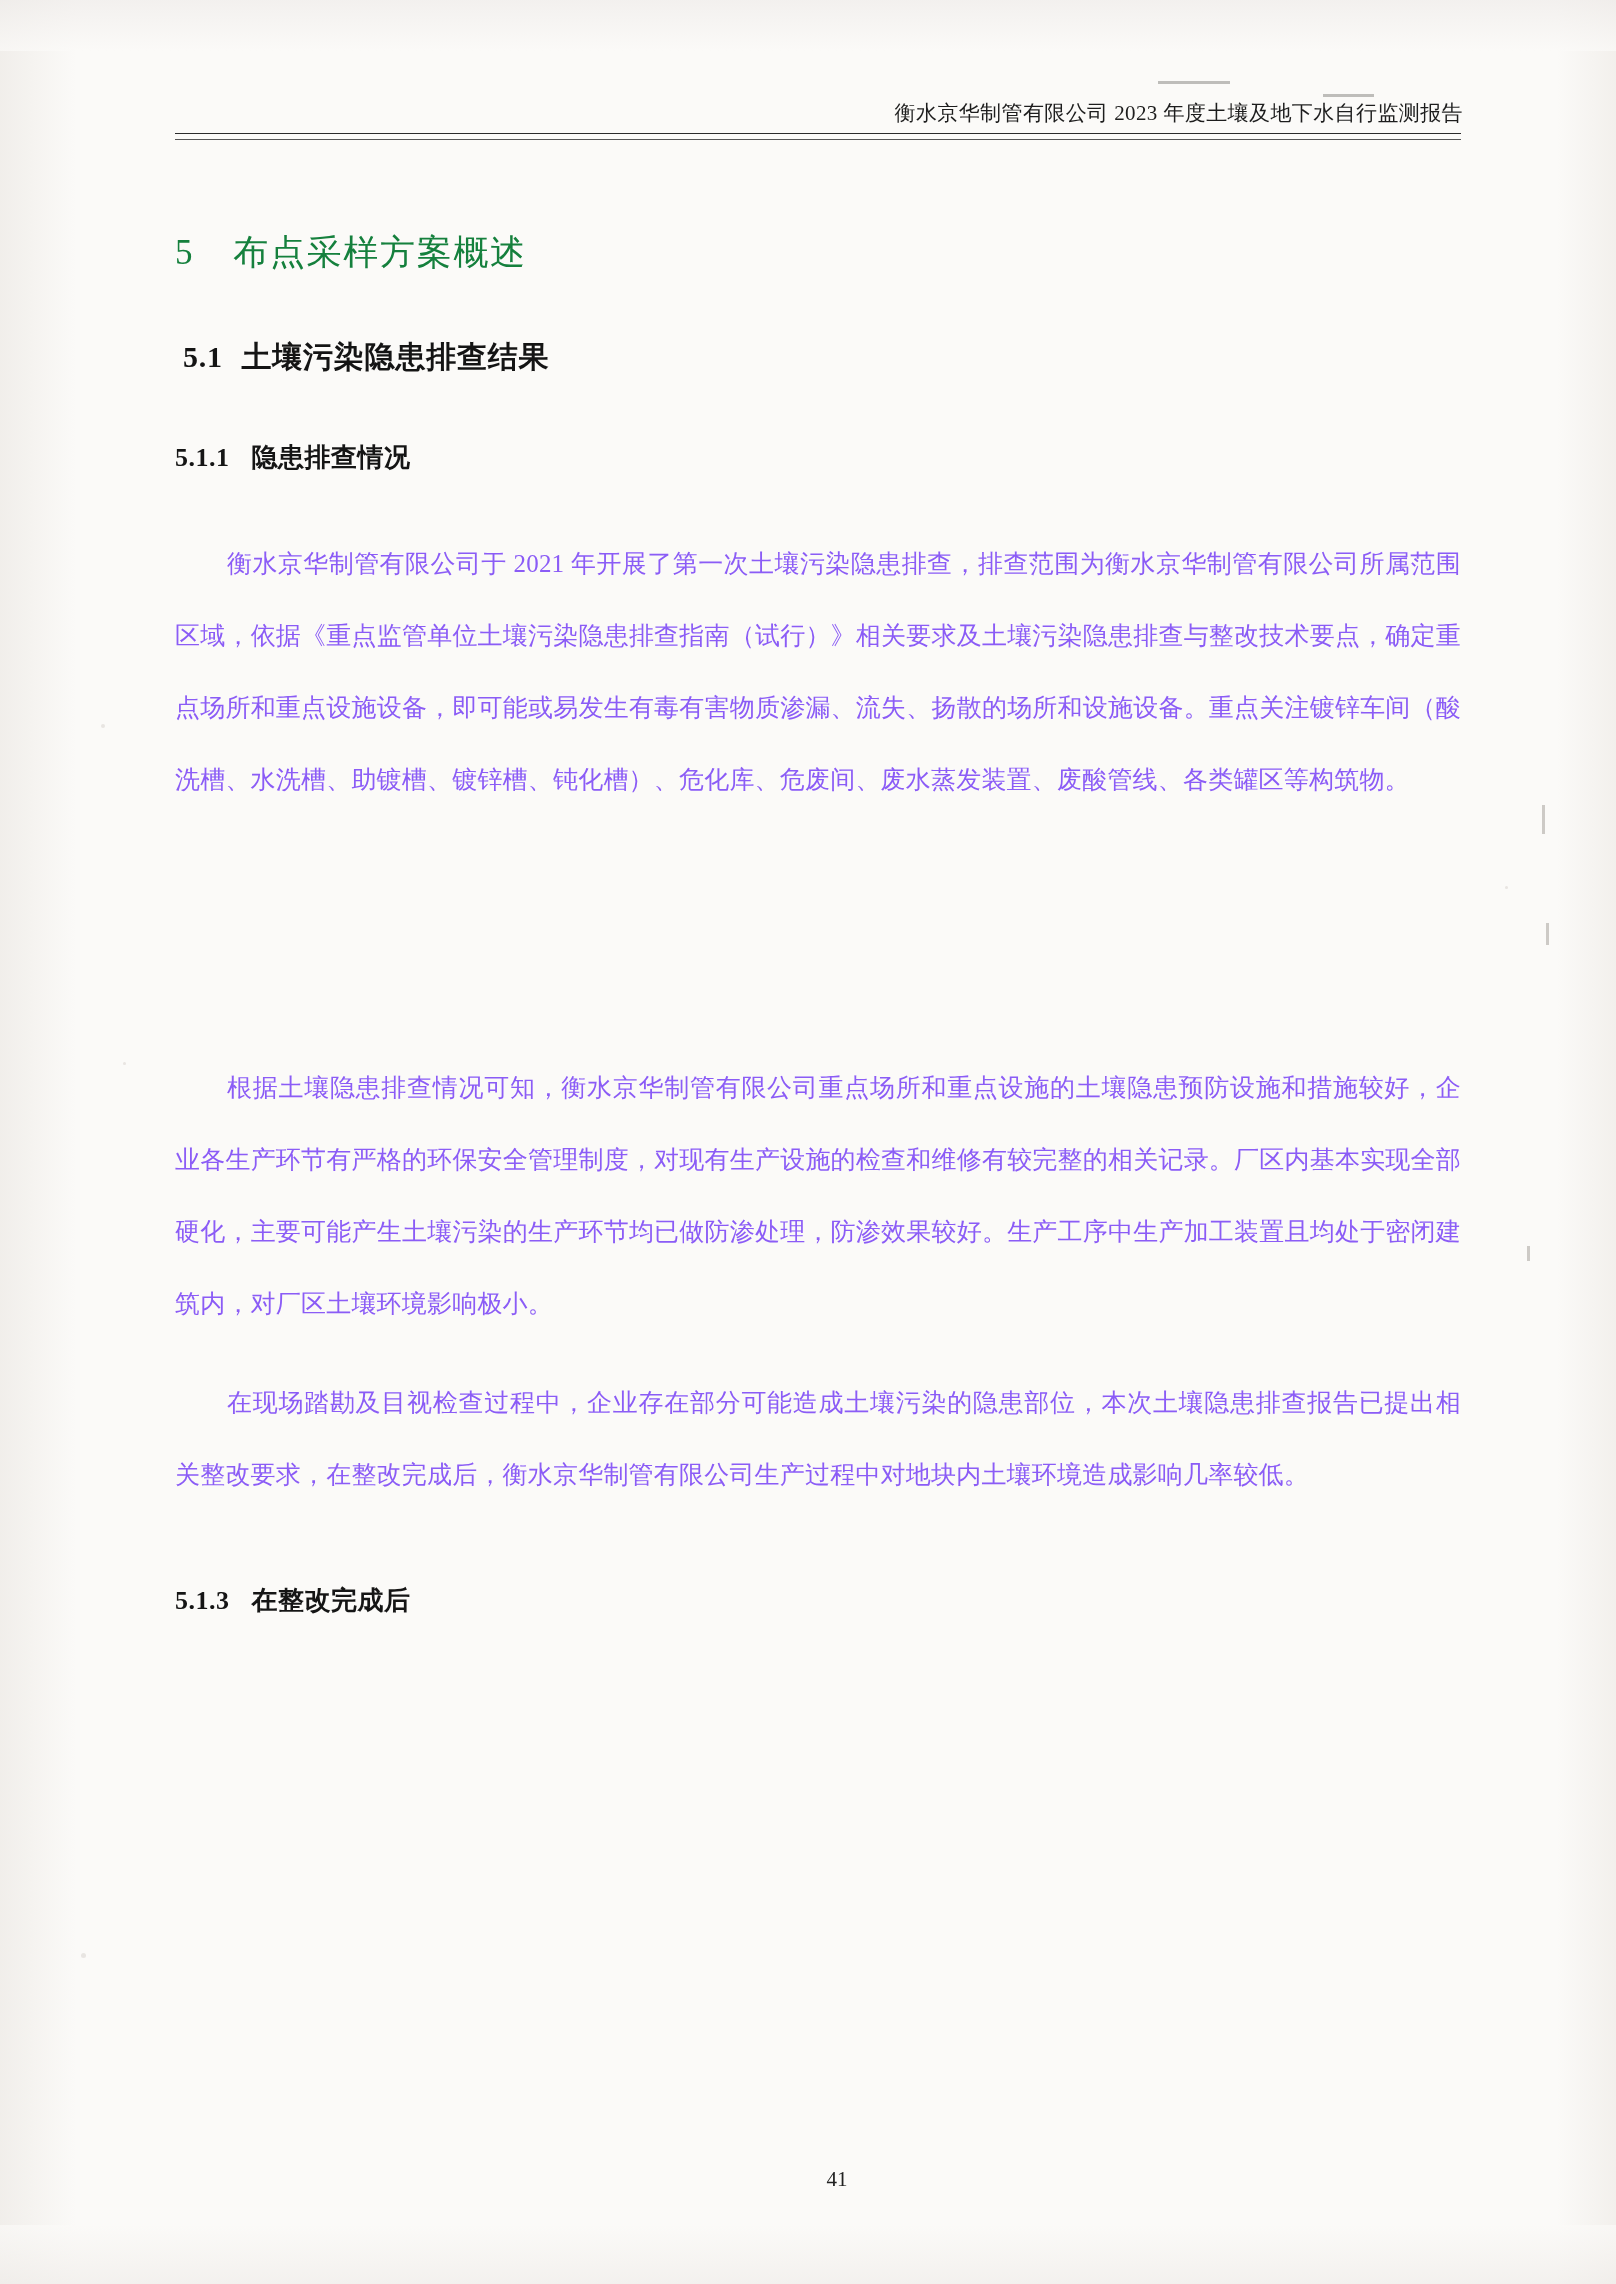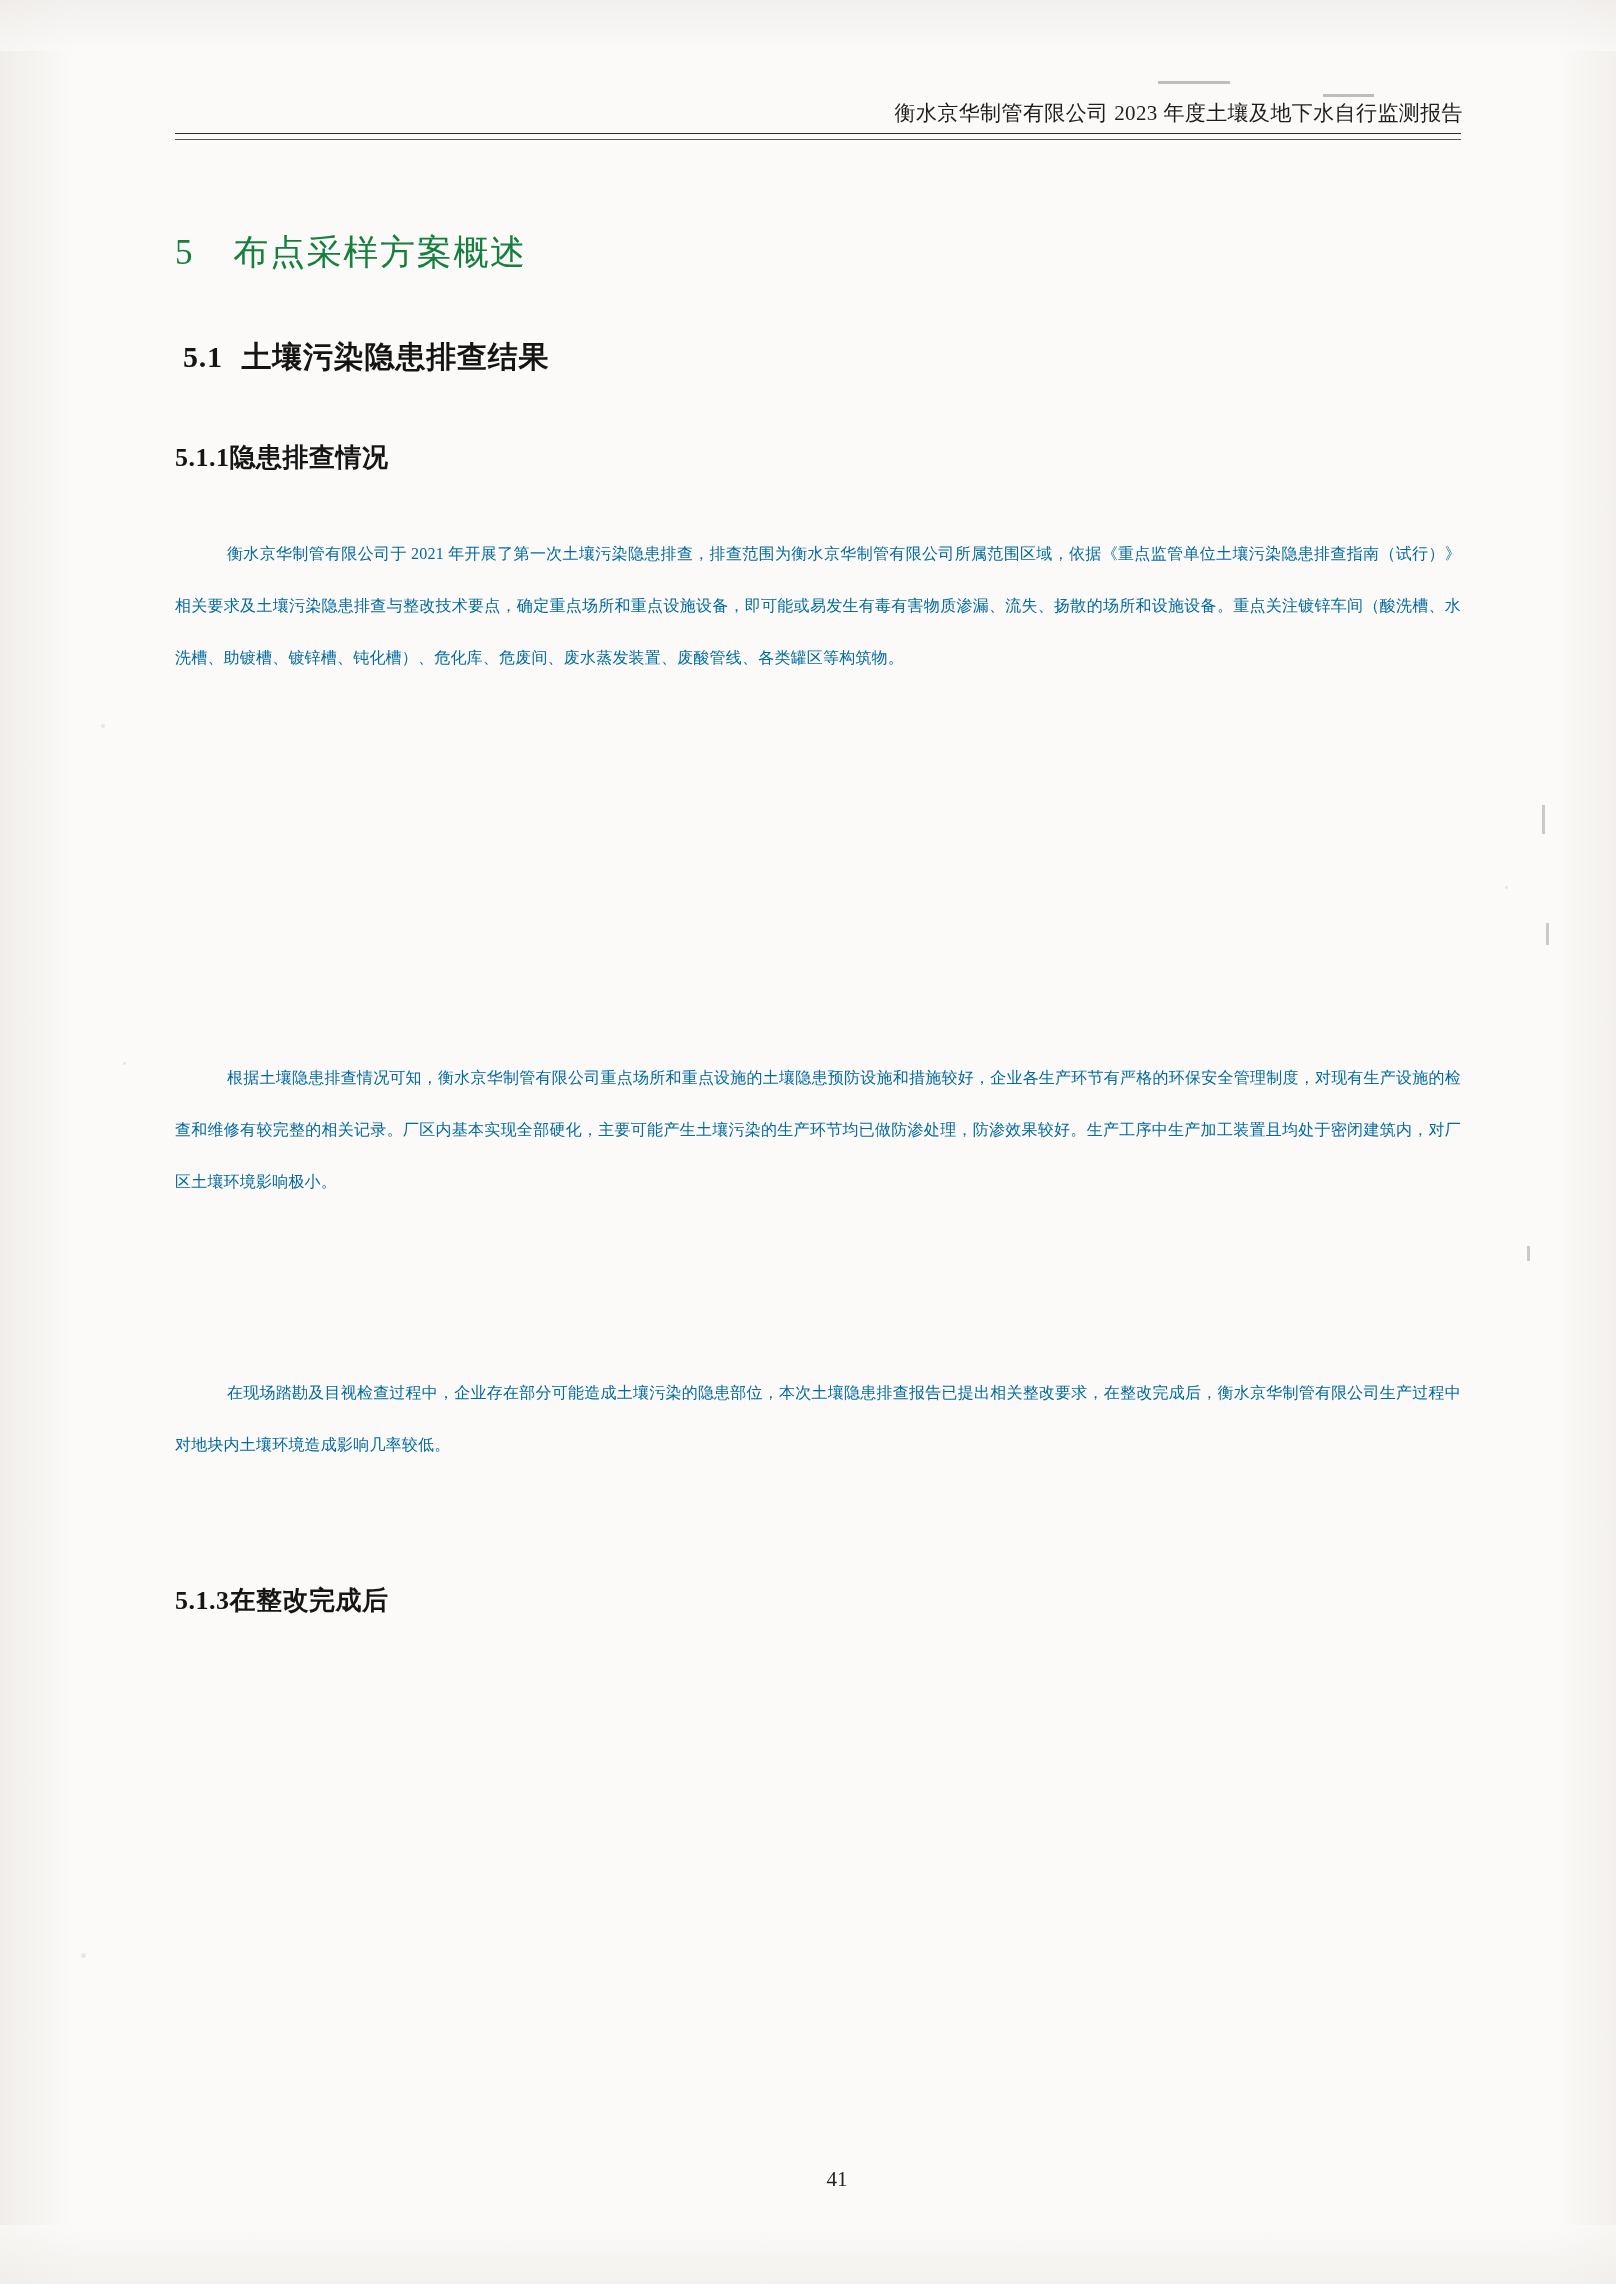--- a/index.html
+++ b/index.html
@@ -123,31 +123,31 @@
   .h2-num { margin-right: 18.5px; margin-left: 8px; }
 
   .h3-wrap { position: absolute; left: 175px; width: 1288px; }
   h3.doc-h3 {
     margin: 0;
     font-size: 26px;
     font-weight: bold;
     letter-spacing: 0.5px;
     color: #151515;
   }
-  .h3-num { }
+  .h3-num { margin-right: 22px; }
 
   
   .para-wrap { position: absolute; left: 175px; width: 1286px; }
   p.doc-p {
     margin: 0;
-    font-size: 16px;
-    line-height: 52px;
+    font-size: 25px;
+    line-height: 72px;
     text-align: justify;
     text-justify: inter-ideograph;
-    color: #0369a1;
+    color: #8b5cf6;
     text-indent: 52px;
     letter-spacing: 0.2px;
   }
 
   
   .page-number {
     position: absolute;
     left: 0;
     top: 2167px;
     width: 1616px;

